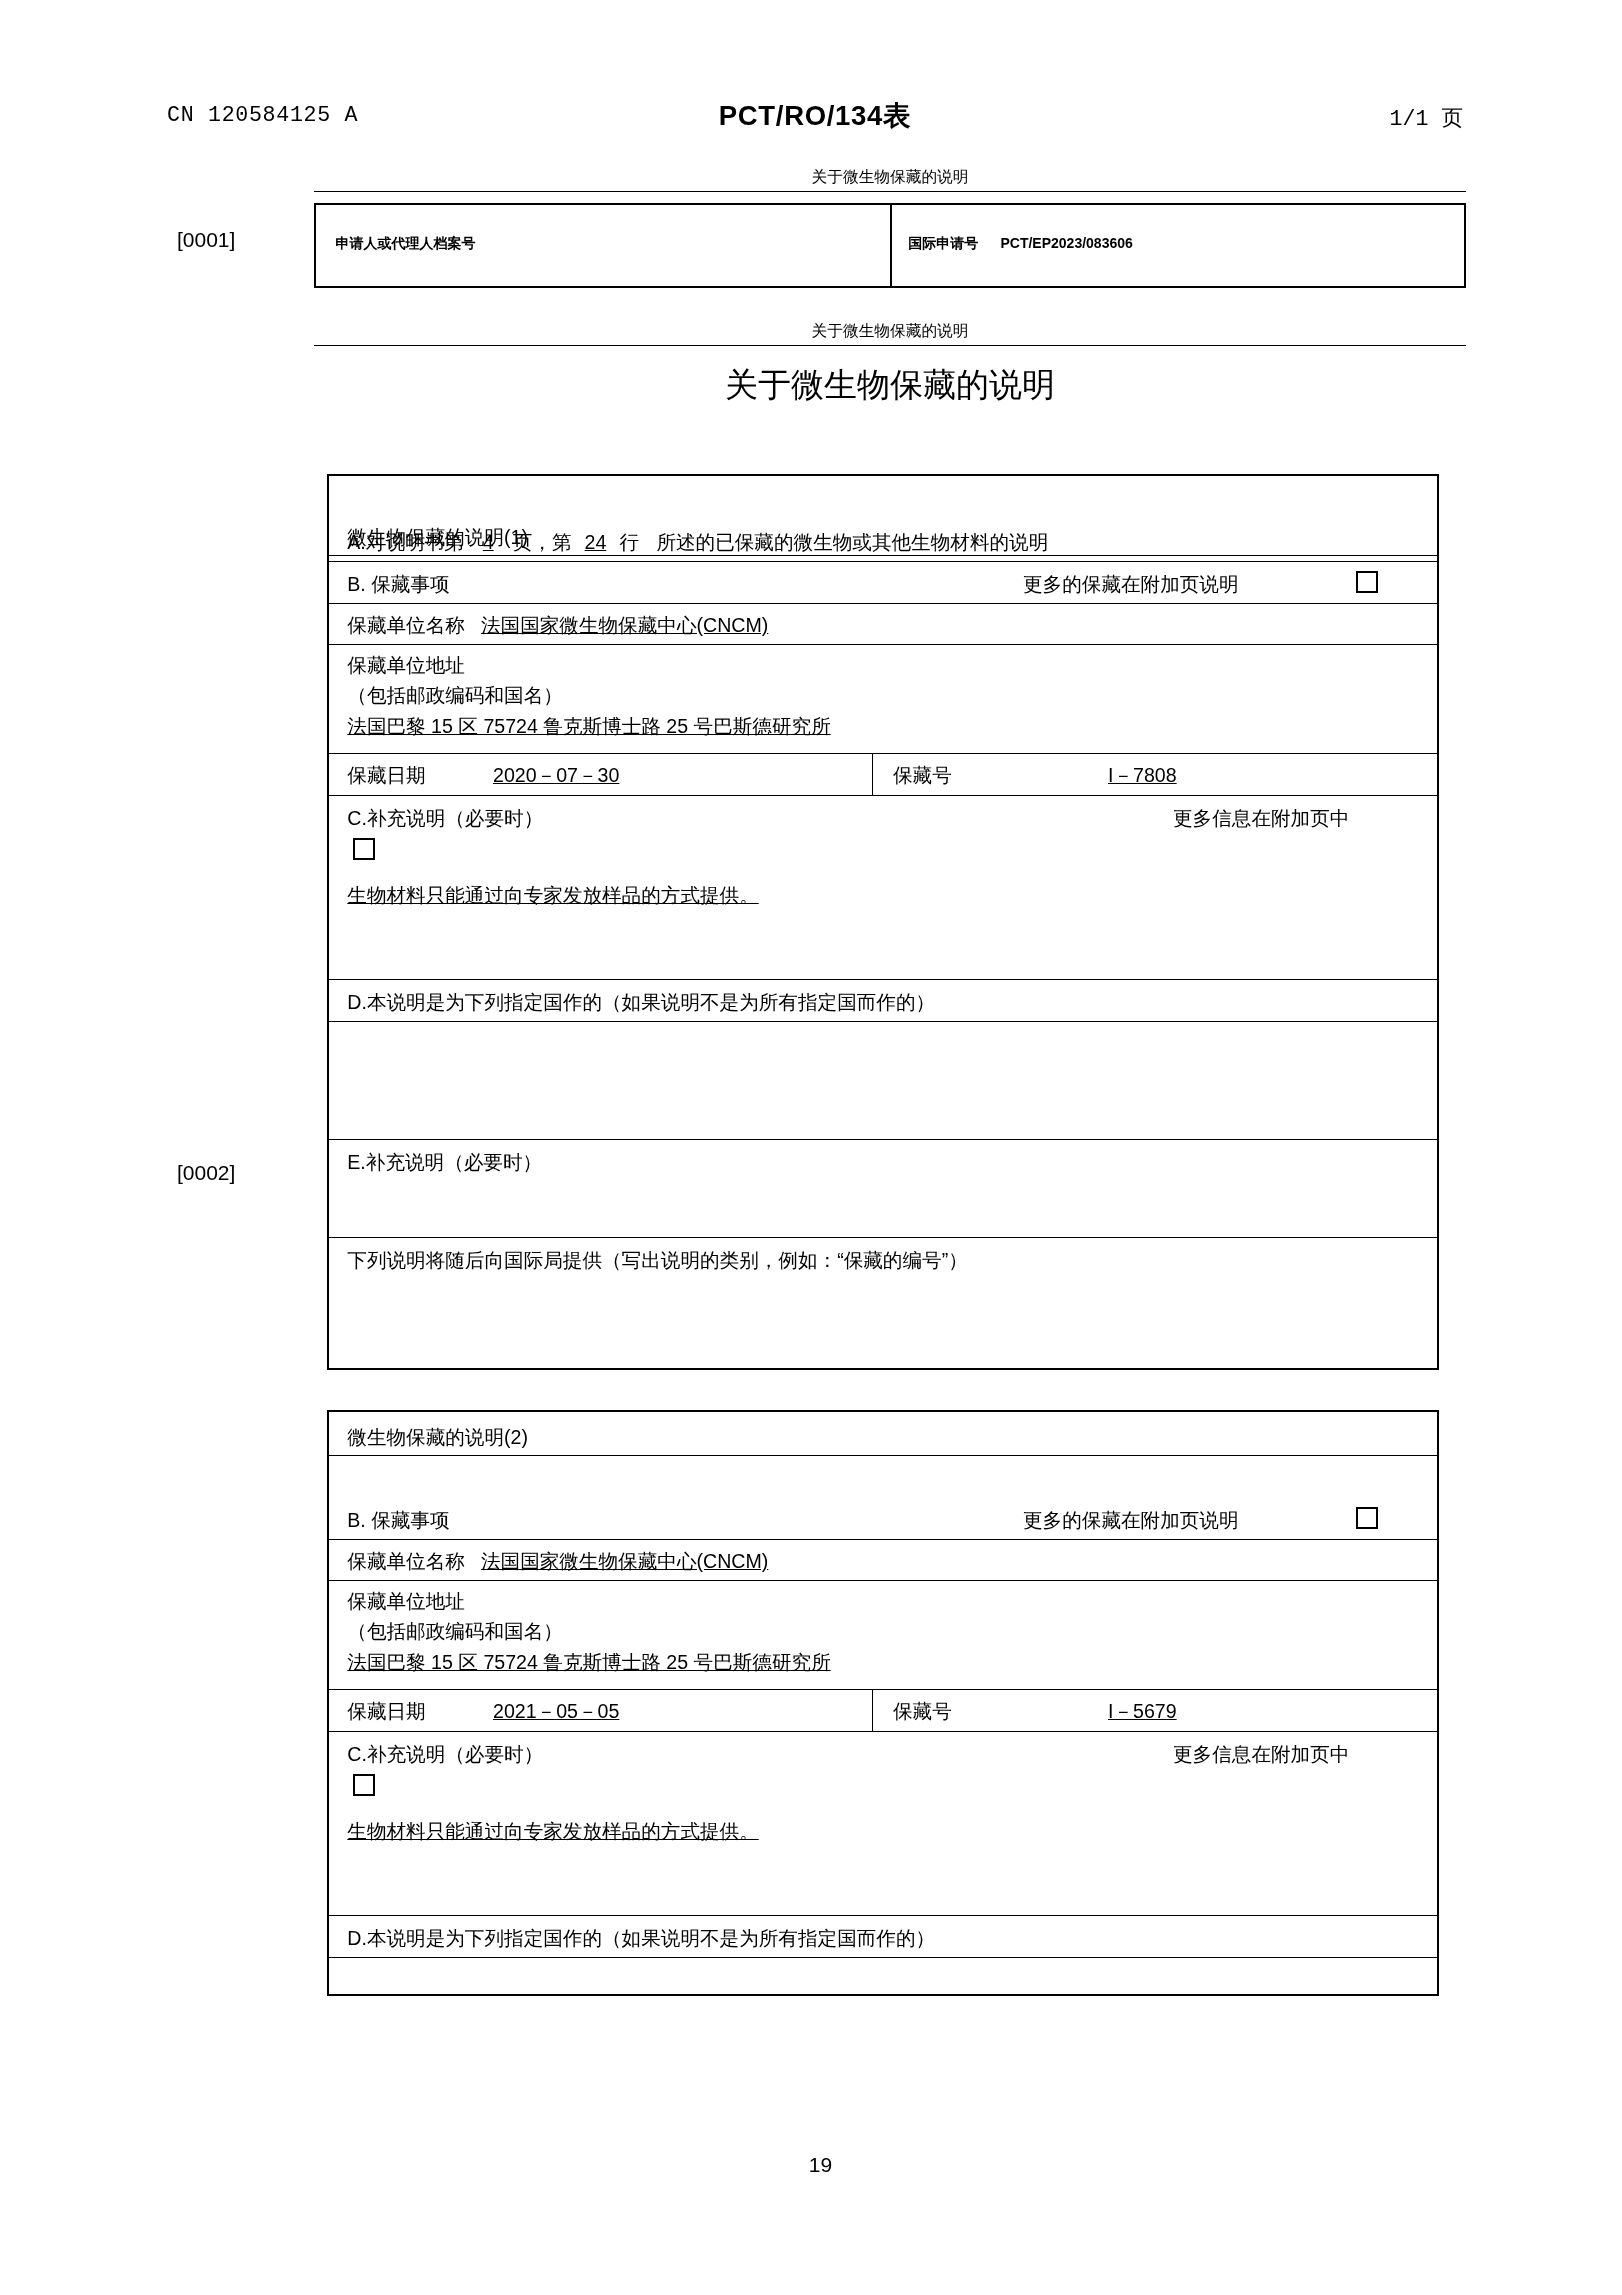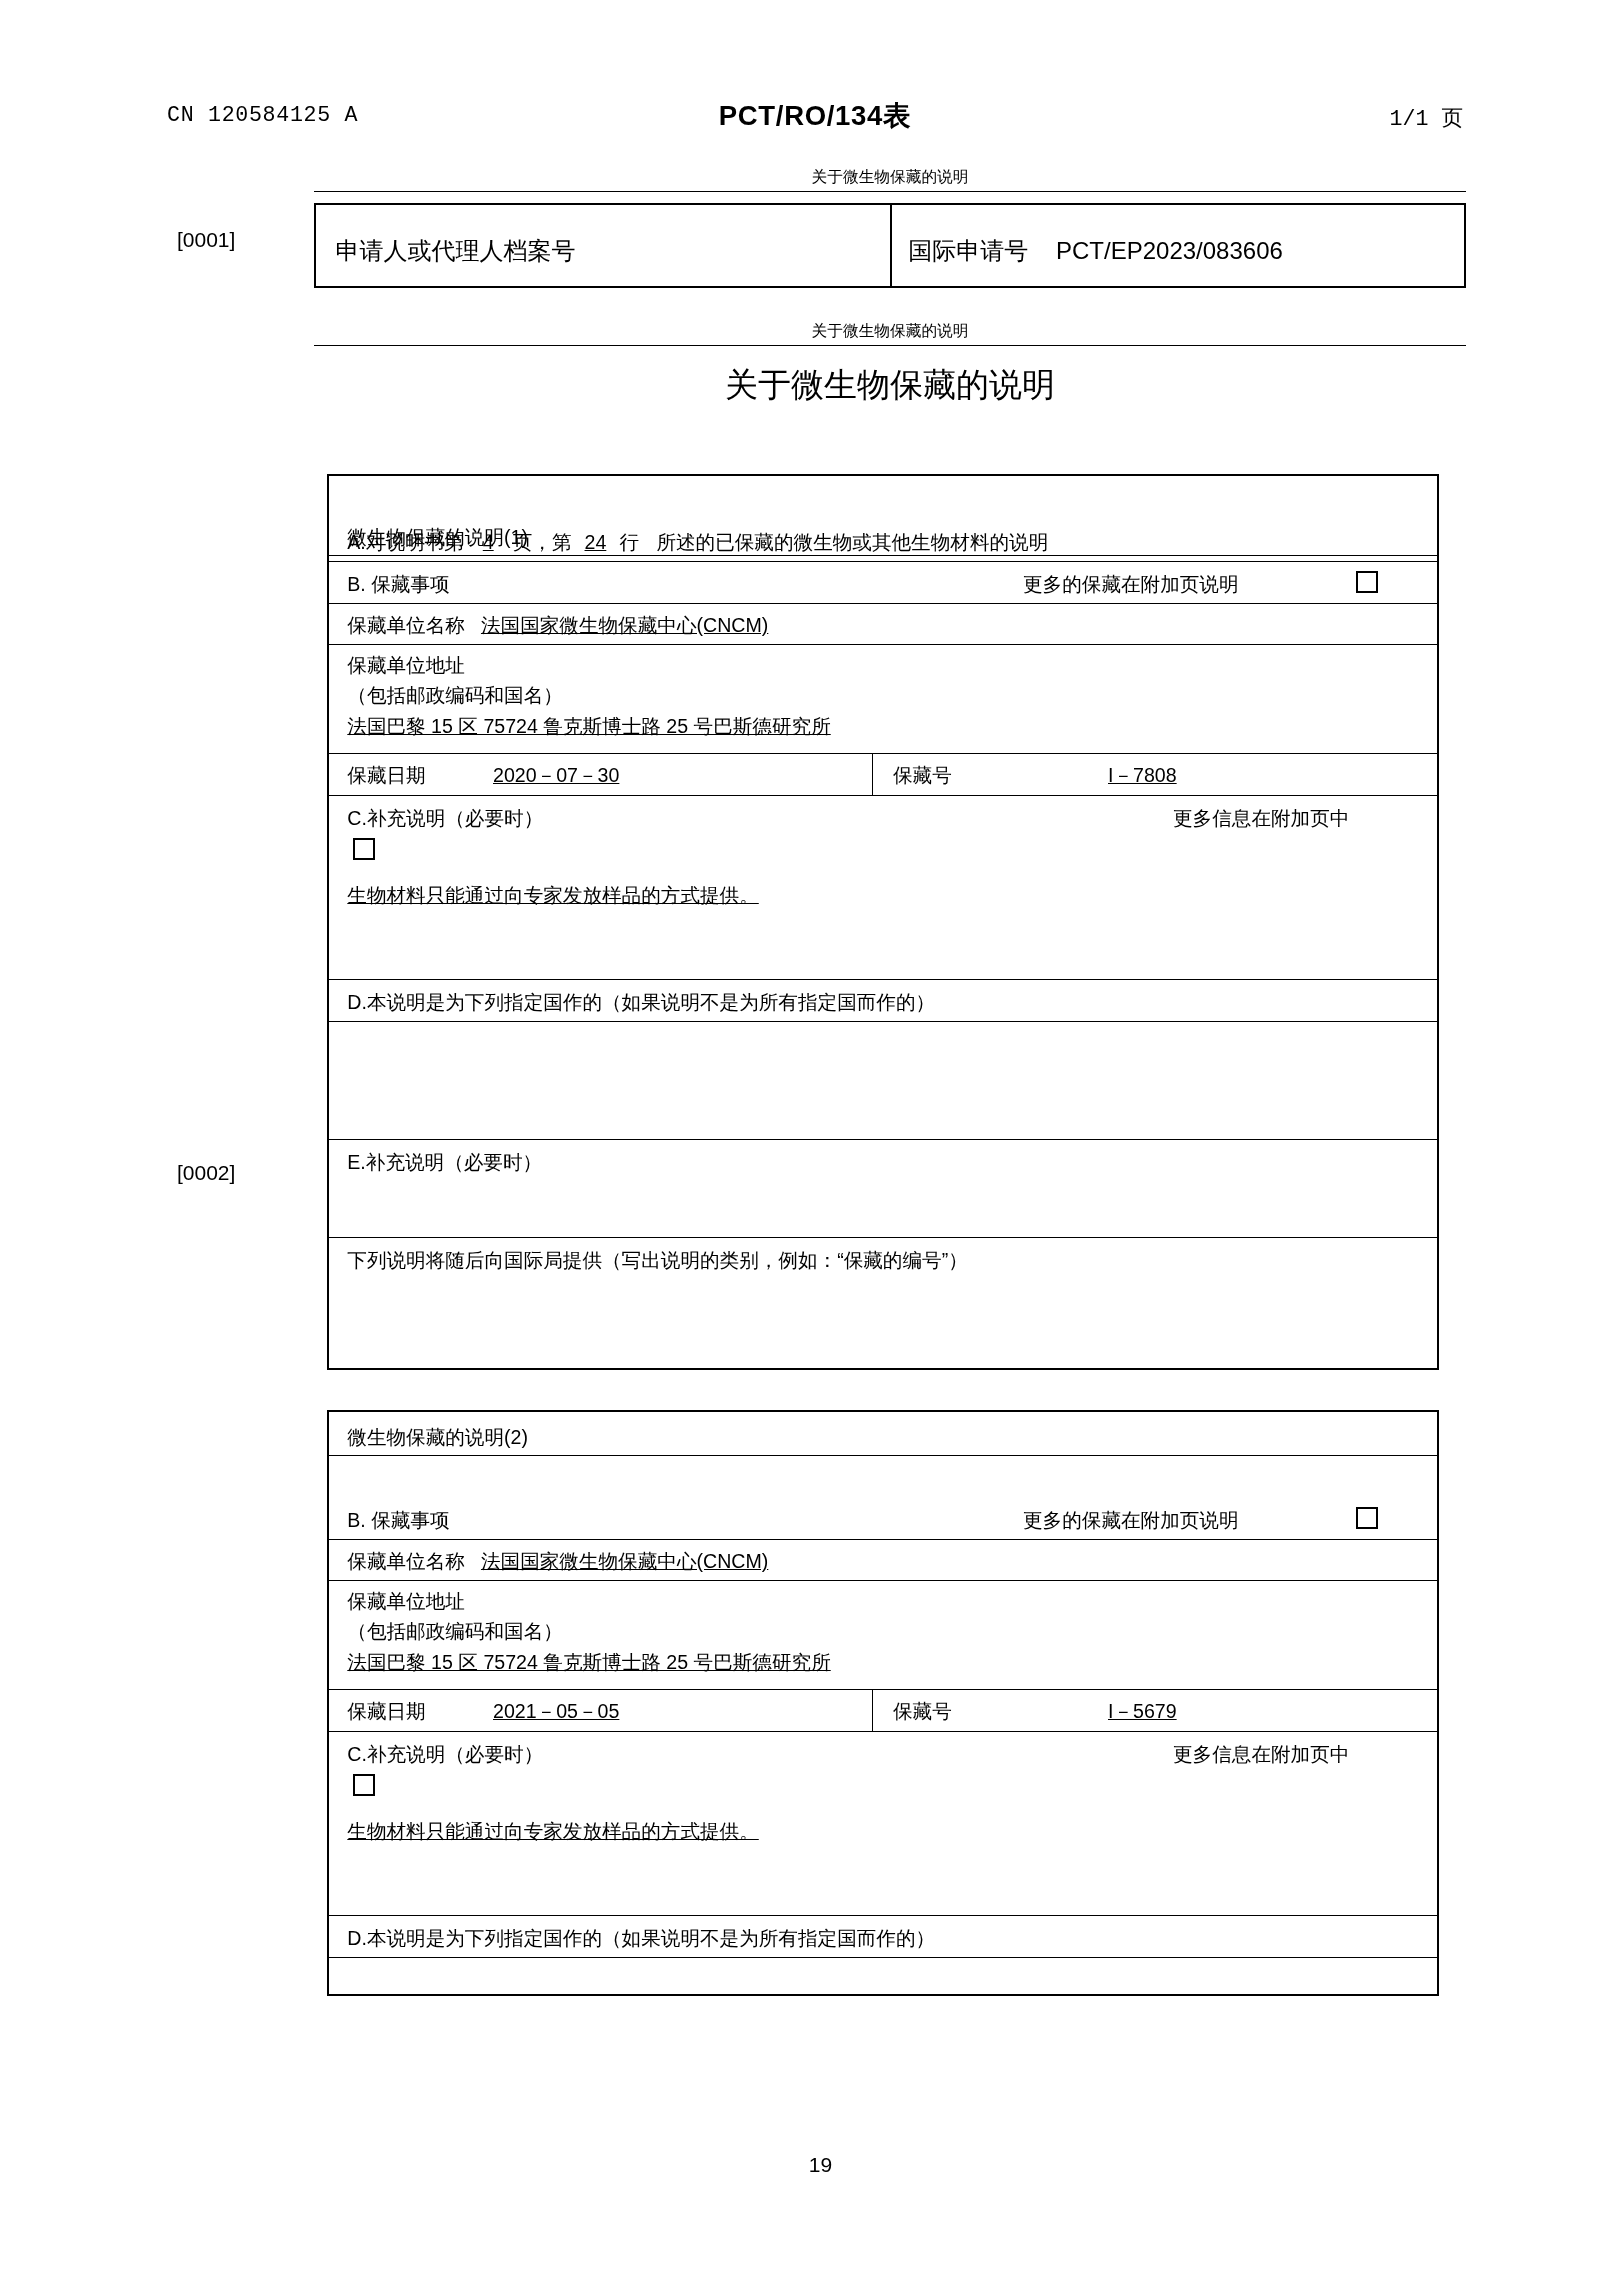--- a/index.html
+++ b/index.html
@@ -81,22 +81,23 @@
 
   
   .box {
     position: absolute;
     border: 2px solid #000;
     box-sizing: border-box;
   }
 
   .cell-text {
     font-family: "Liberation Sans", sans-serif;
-    font-size: 24px;
-    white-space: nowrap;
+    font-size: 14px;
+    white-space: nowrap;
+    font-weight: bold;
   }
 
   
   .t1 {
     top: 203px;
     left: 314px;
     width: 1152px;
     height: 85px;
   }
   .t1 .divider {

